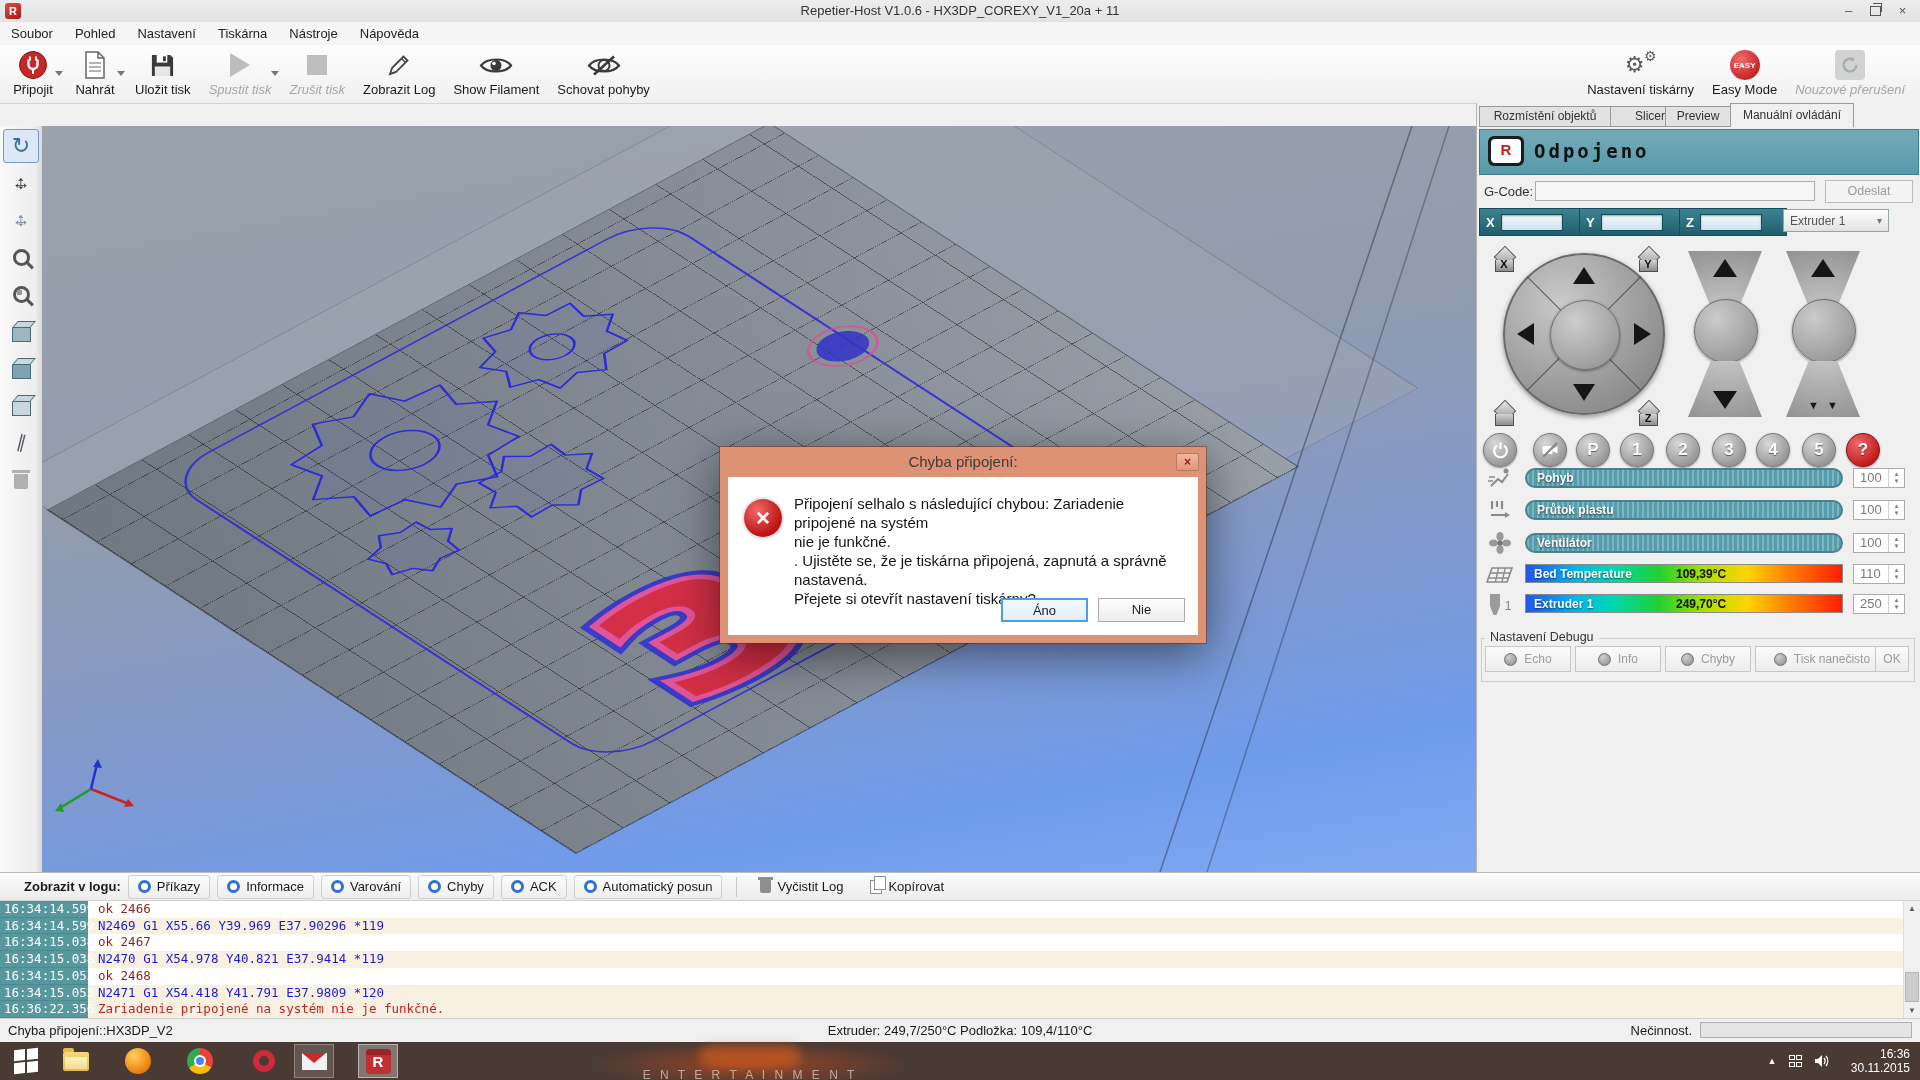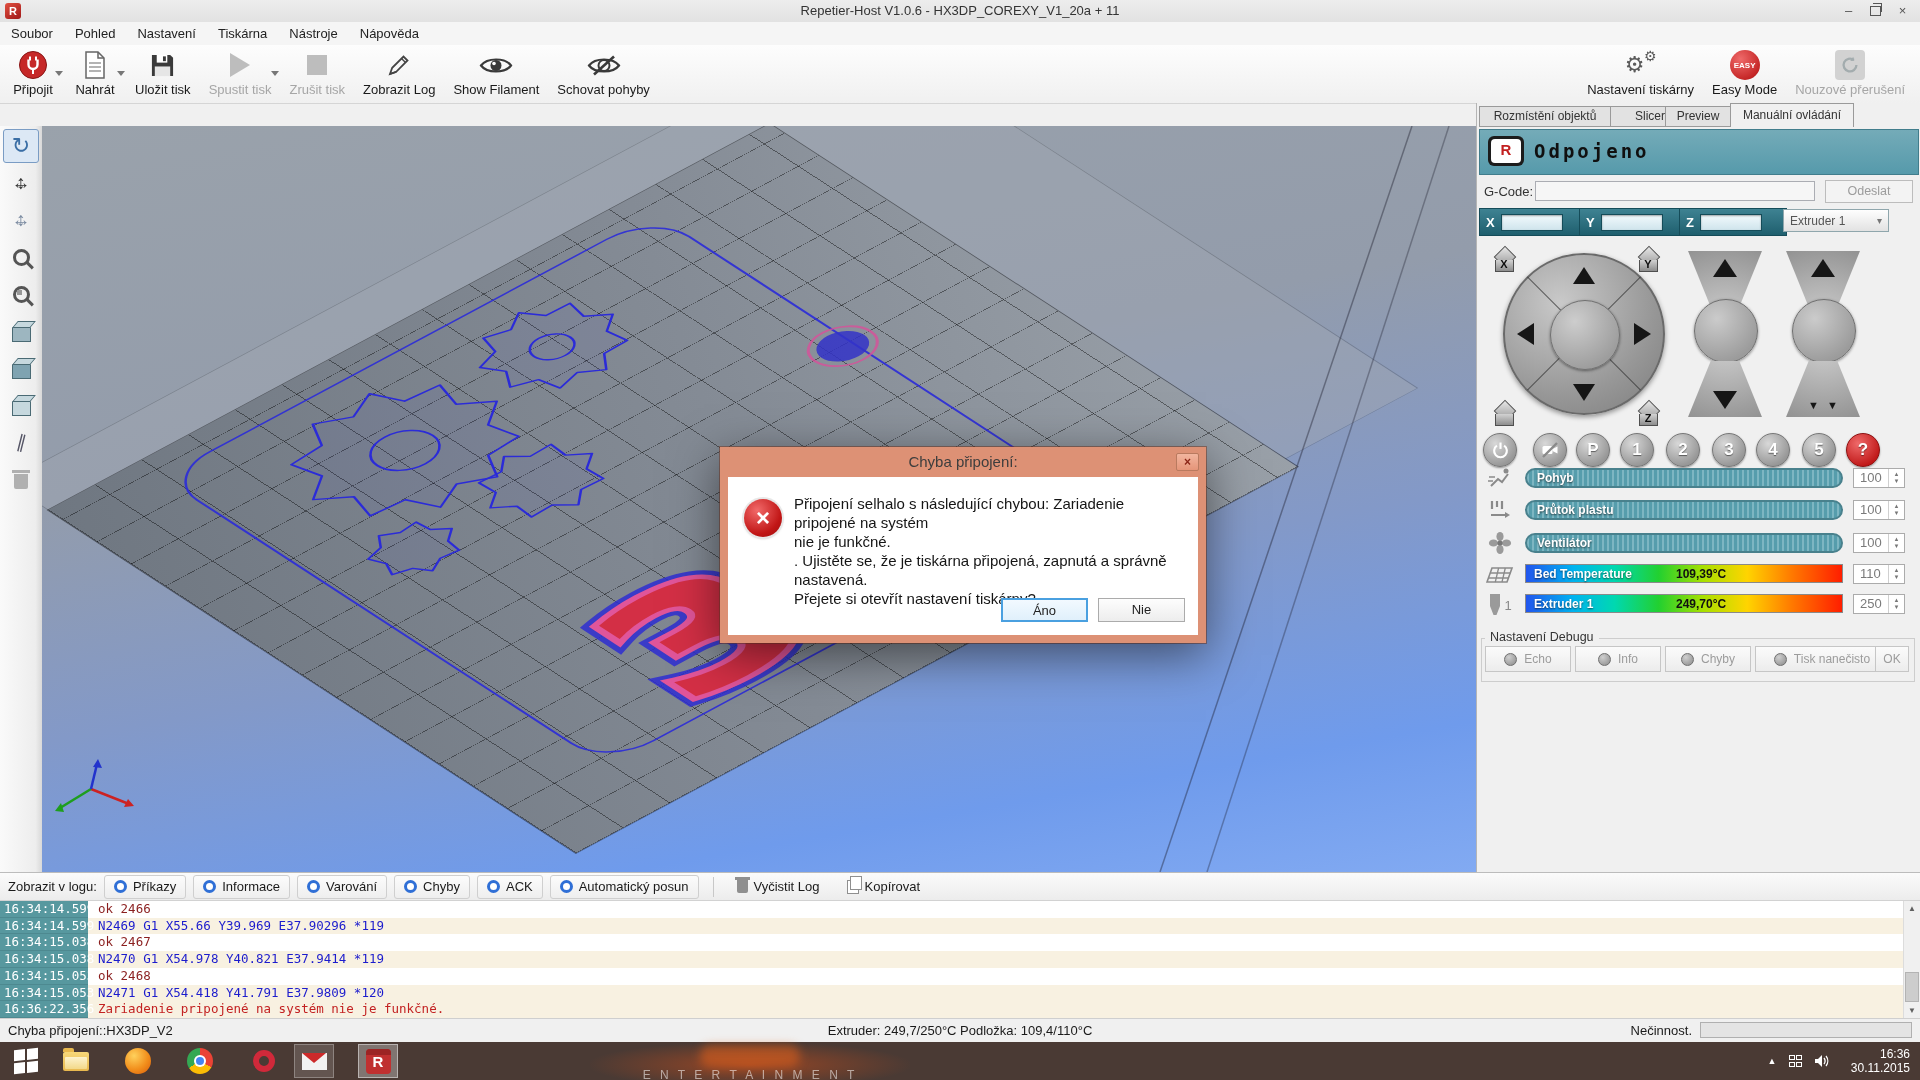--- a/index.html
+++ b/index.html
@@ -28,21 +28,21 @@
 
   
   #toolbar{position:absolute;left:0;top:45px;width:1920px;height:58px;
     background:linear-gradient(#fdfdfd,#f0f0f0);border-bottom:1px solid #d5d5d5;}
   #tbleft{position:absolute;left:2px;top:0;height:58px;display:flex;}
   #tbright{position:absolute;right:6px;top:0;height:58px;display:flex;}
   .tbtn{position:relative;display:flex;flex-direction:column;align-items:center;
     justify-content:flex-start;padding:4px 9px 0 9px;min-width:44px;}
   .ticon{height:32px;display:flex;align-items:center;justify-content:center;}
   .tlabel{font-size:13px;color:#1a1a1a;white-space:nowrap;margin-top:1px;}
-  .tbtn.dis .tlabel{color:#a6a6a6;}
+  .tbtn.dis .tlabel{color:#a6a6a6;font-style:italic;}
   .caret{position:absolute;right:1px;top:26px;width:0;height:0;
     border-left:4px solid transparent;border-right:4px solid transparent;border-top:5px solid #777;}
   .playtri{width:0;height:0;border-left:20px solid #bdbdbd;border-top:12px solid transparent;
     border-bottom:12px solid transparent;}
   .stopsq{width:20px;height:20px;background:#bdbdbd;}
   .gearwrap{position:relative;width:32px;height:30px;}
   .gearwrap .g1{position:absolute;left:0;top:2px;font-size:22px;color:#5a5a5a;}
   .gearwrap .g2{position:absolute;right:0;top:-2px;font-size:14px;color:#5a5a5a;}
   .easycirc{width:30px;height:30px;border-radius:50%;
     background:radial-gradient(circle at 35% 30%,#ef6a6a,#c62828 70%,#9d1414);
@@ -209,21 +209,21 @@
   #dlgtext{position:absolute;left:66px;top:17px;right:12px;font-size:15px;color:#151515;line-height:19px;}
   .dlgbtn{position:absolute;bottom:13px;width:87px;height:24px;font-size:13px;color:#222;
     text-align:center;line-height:22px;box-sizing:border-box;}
   #btnyes{right:110px;background:linear-gradient(#f2f9ff,#e0f0fb);border:2px solid #4aa0e0;}
   #btnno{right:13px;background:linear-gradient(#fdfdfd,#ededed);border:1px solid #ababab;}
 
   
   #logbar{position:absolute;left:0;top:872px;width:1920px;height:29px;
     background:linear-gradient(#fbfbfb,#ececec);border-top:1px solid #bcbcbc;
     border-bottom:1px solid #d2d2d2;display:flex;align-items:center;box-sizing:border-box;}
-  #logbarlabel{margin-left:8px;font-size:13px;color:#1a1a1a;}
+  #logbarlabel{margin-left:24px;font-size:13px;color:#1a1a1a;font-weight:bold;}
   .chip{height:22px;display:flex;align-items:center;gap:6px;padding:0 9px;margin-left:7px;
     border:1px solid #cfcfcf;border-radius:3px;background:linear-gradient(#fcfcfc,#eeeeee);
     font-size:13px;color:#1a1a1a;white-space:nowrap;}
   .ring{width:13px;height:13px;border-radius:50%;border:3.5px solid #2f6fd6;background:#fff;box-sizing:border-box;}
   .vsep{width:1px;height:20px;background:#c8c8c8;margin:0 6px 0 14px;}
   .trsm{width:11px;height:13px;background:#8f8f8f;border-radius:0 0 2px 2px;position:relative;}
   .trsm::before{content:'';position:absolute;top:-3px;left:-2px;width:15px;height:2.5px;background:#8f8f8f;}
   .cpic{width:10px;height:12px;border:1.5px solid #8f8f8f;background:#fff;position:relative;}
   .cpic::before{content:'';position:absolute;left:2.5px;top:-4.5px;width:10px;height:12px;
     border:1.5px solid #8f8f8f;background:#fff;}

